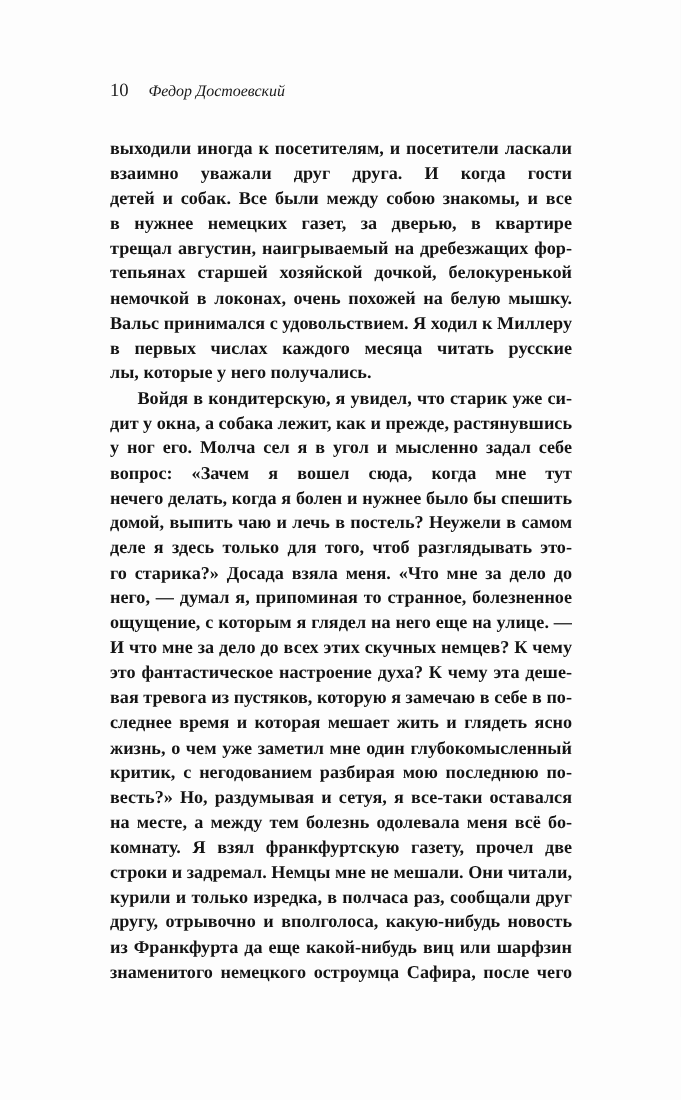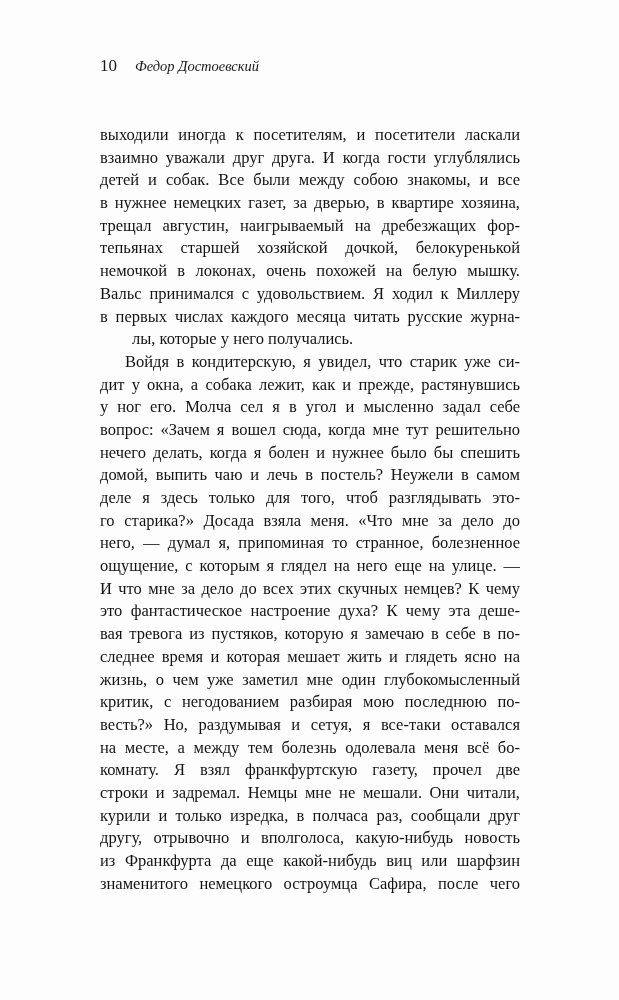--- a/index.html
+++ b/index.html
@@ -13,21 +13,21 @@
     height: 1000px;
     margin: 0 auto;
     background: #fdfdfd;
     font-family: "Liberation Serif", "DejaVu Serif", serif;
     color: #141414;
     overflow: hidden;
   }
   .running-header {
     position: absolute;
     left: 100px;
-    top: 56px;
+    top: 72px;
     width: 420px;
     white-space: nowrap;
   }
   .page-number {
     font-size: 17px;
     font-style: normal;
     color: #1a1a1a;
   }
   .author-name {
     font-size: 14.5px;
@@ -40,30 +40,30 @@
     left: 100px;
     top: 124px;
     width: 420px;
     font-size: 16.5px;
     line-height: 22.7px;
     text-align: justify;
   }
   .para {
     margin: 0;
     padding: 0;
+    font-weight: bold;
   }
   .line {
     height: 22.7px;
     overflow: hidden;
     text-align: justify;
     text-align-last: justify;
   }
   .line.lastline {
     text-align-last: left;
-    margin-left: 32px;
   }
   .line.indent {
     text-indent: 25px;
   }
 </style>
 </head>
 <body>
 
 <div class="page">
 

